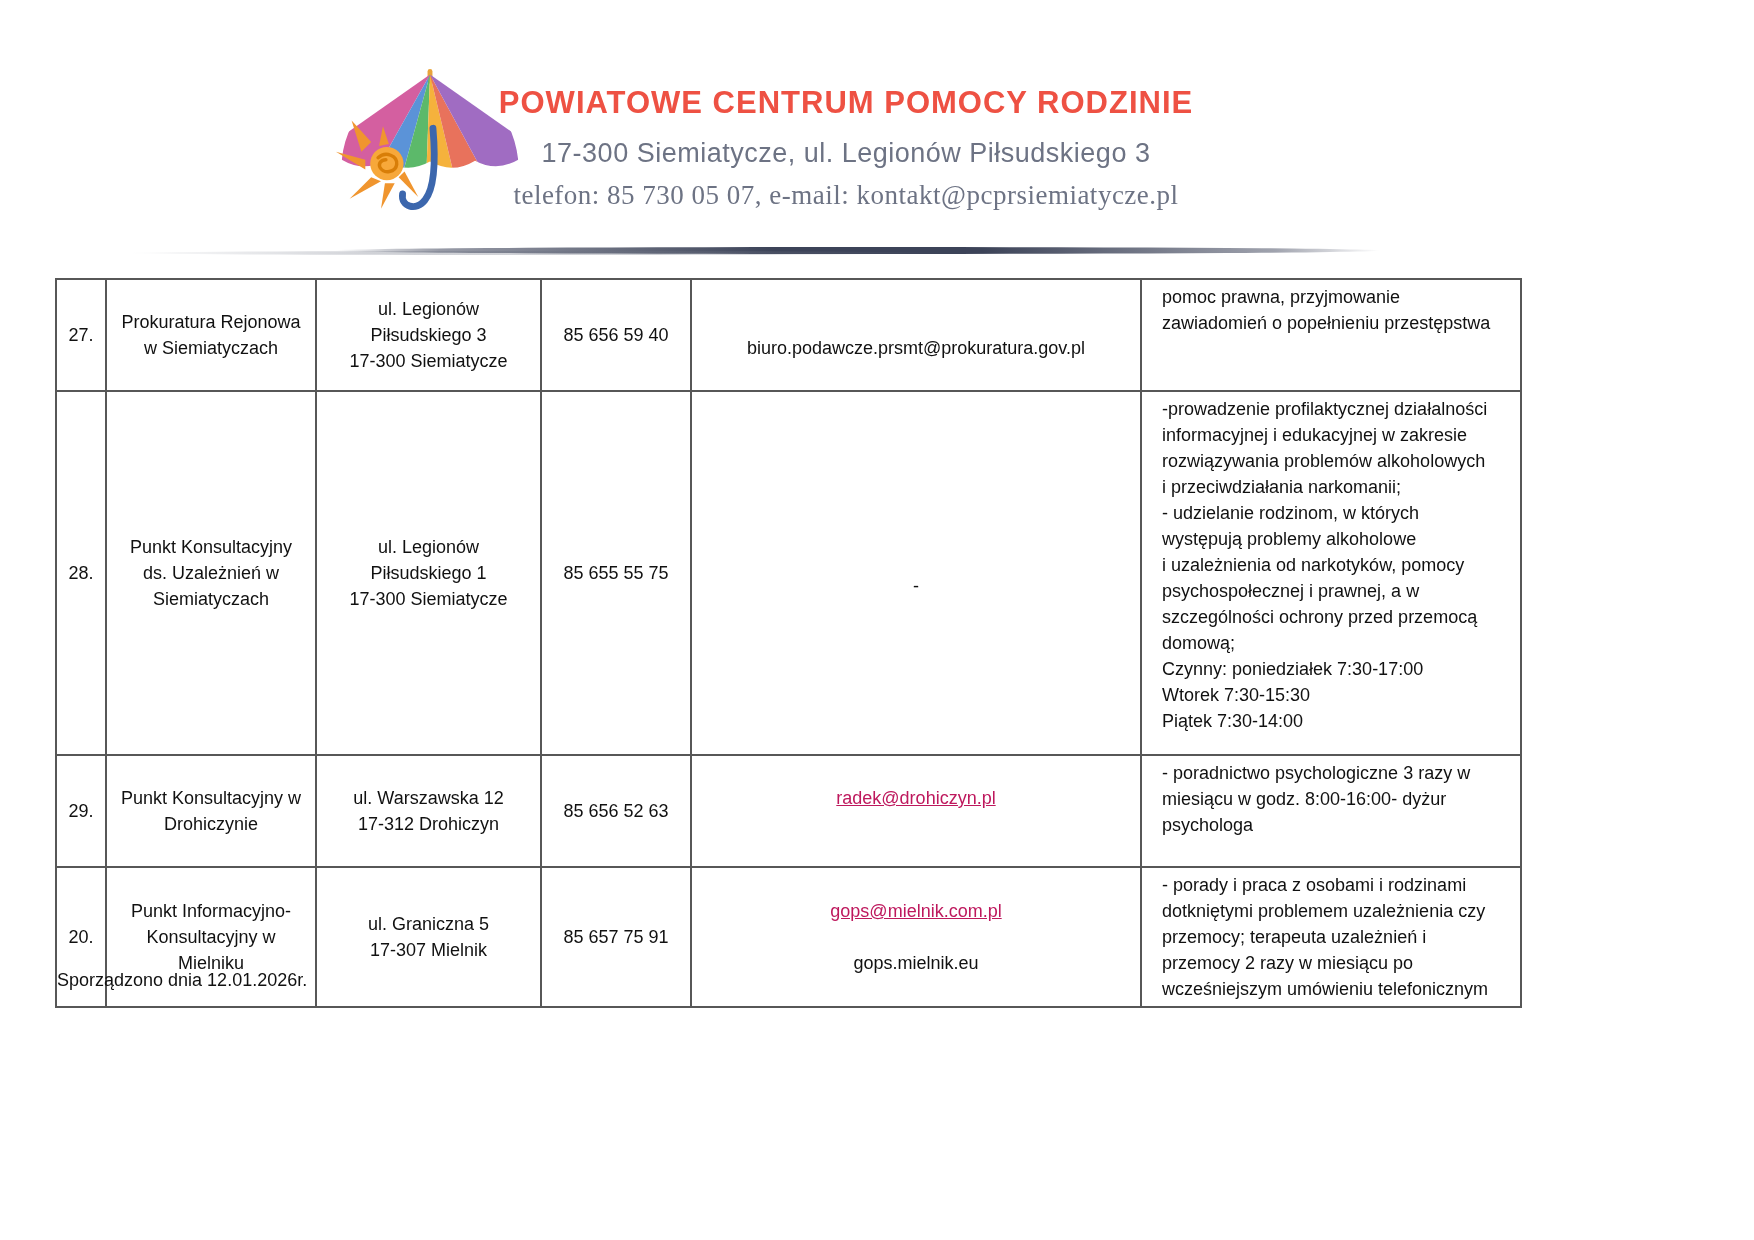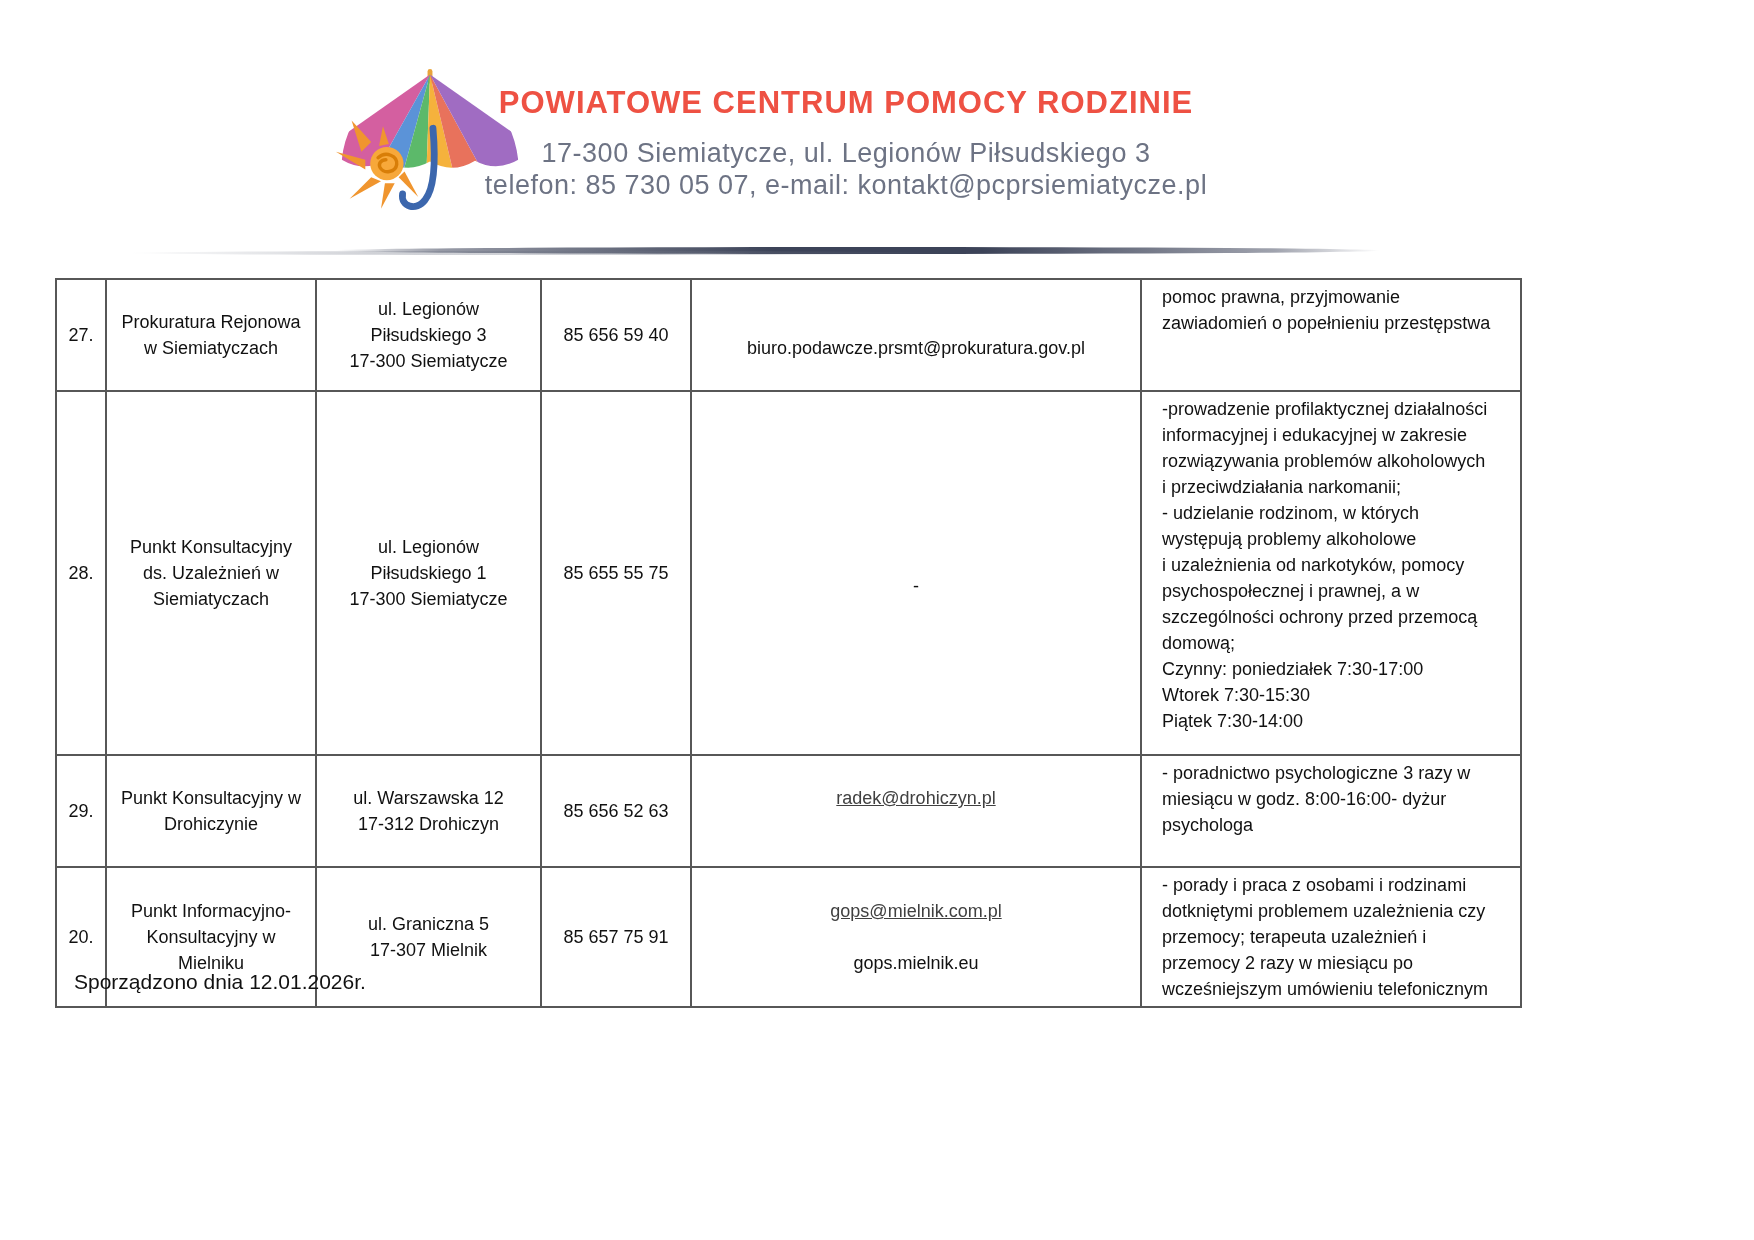--- a/index.html
+++ b/index.html
@@ -18,21 +18,21 @@
     text-align:center;
     font-size:31px;font-weight:bold;letter-spacing:1px;
     color:#ee5143;
   }
   .hdr-line{
     position:absolute;left:0;right:0;
     text-align:center;
     font-size:27px;color:#6d7384;letter-spacing:0.5px;
   }
   .hdr-addr{top:138px;}
-  .hdr-contact{top:170px;}
+  .hdr-contact{top:180px;font-family:Liberation Serif, serif;}
   .swoosh{
     position:absolute;left:335px;top:247px;width:1045px;height:7px;
     background:linear-gradient(90deg,rgba(66,72,94,0) 0%,rgba(66,72,94,.55) 10%,#3c4358 42%,#3c4358 62%,rgba(66,72,94,.5) 90%,rgba(66,72,94,0) 100%);
     clip-path:ellipse(50% 50% at 50% 50%);
   }
   .swoosh-echo{
     position:absolute;left:128px;top:251px;width:820px;height:4px;opacity:.32;
     background:linear-gradient(90deg,rgba(90,95,110,0) 0%,#6a7080 30%,#6a7080 75%,rgba(90,95,110,0) 100%);
     clip-path:ellipse(50% 50% at 50% 50%);
   }
@@ -51,27 +51,27 @@
     overflow:hidden;
   }
   .tbl tr.r0{height:92px;}
   .tbl tr.r1{height:364px;}
   .tbl tr.r2{height:88px;}
   .tbl tr.r3{height:140px;}
   .tbl td.desc{
     text-align:left;vertical-align:top;padding:4px 6px 4px 20px;
   }
   .email-link{
-    color:#404040;text-decoration:underline;cursor:pointer;display:block;
+    color:#be185d;text-decoration:underline;cursor:pointer;display:block;
   }
   .email-plain{display:block;text-align:center;}
   
   .prepared{
     position:absolute;left:57px;top:970px;
-    font-size:21px;color:#111;padding-left:17px;
+    font-size:18px;color:#111;
   }
 </style>
 </head>
 <body>
 
 <div class="page">
 
   <svg class="logo" viewBox="0 0 200 150" aria-hidden="true">
     <defs>
       <clipPath id="canopyClip">

